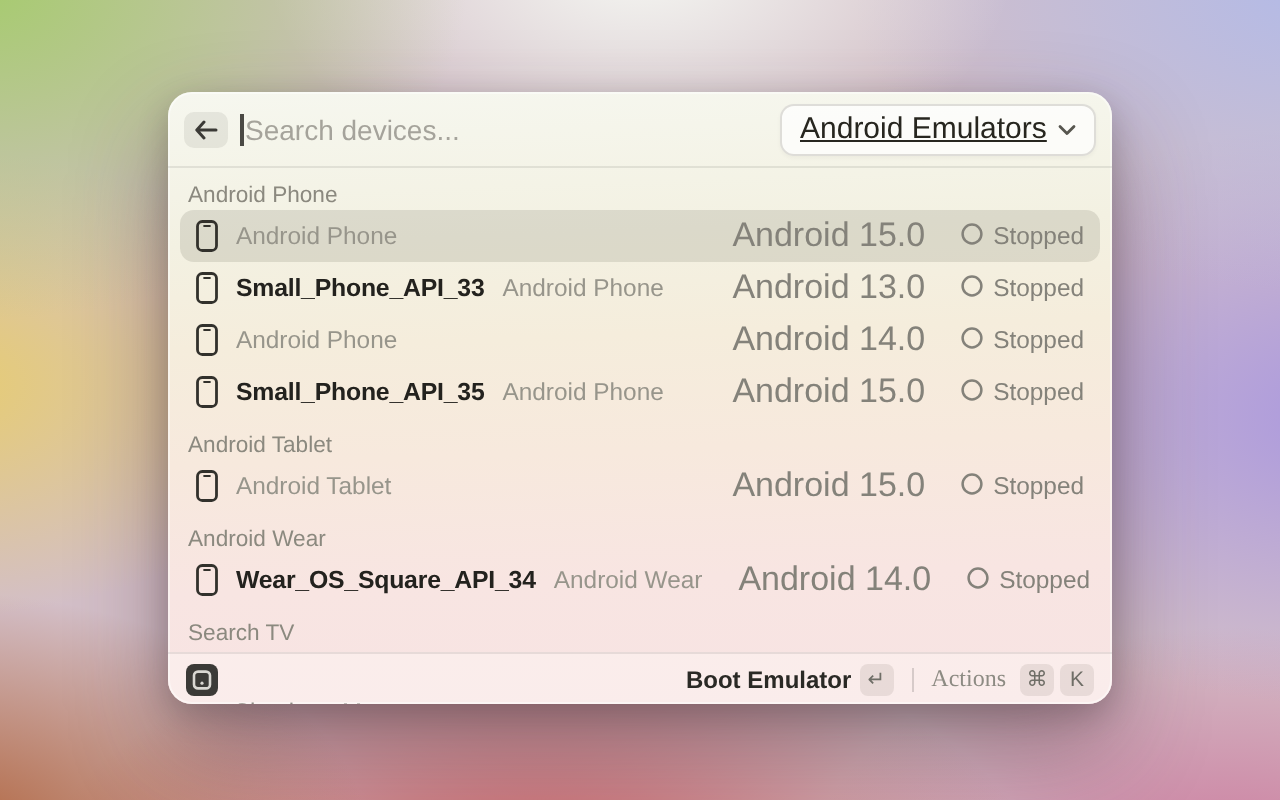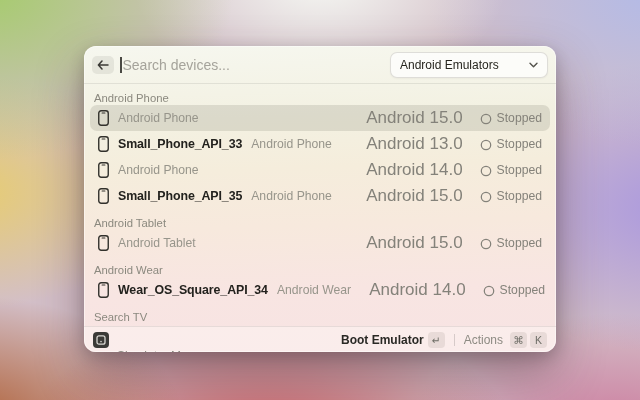--- a/index.html
+++ b/index.html
@@ -25,43 +25,43 @@
     display:flex; flex-direction:column; overflow:hidden;
   }
   
   .header { height:38px; flex:0 0 38px; display:flex; align-items:center; padding:0 8px; border-bottom:1px solid rgba(0,0,0,0.08); }
   .back-btn { width:22px; height:18px; border:none; border-radius:5px; background:rgba(40,38,30,0.08); color:#3b3a36; display:flex; align-items:center; justify-content:center; cursor:pointer; flex:0 0 auto; margin-right:6px; }
   .search-wrap { flex:1; display:flex; align-items:center; min-width:0; }
   .caret { width:1.5px; height:16px; background:#4a4944; flex:0 0 auto; }
   .search-input { flex:1; border:none; outline:none; background:transparent; font-family:inherit; font-size:14px; color:#33322e; padding:0 0 0 1px; }
   .search-input::placeholder { color:#a5a39b; }
   .dropdown { flex:0 0 auto; width:158px; height:26px; border-radius:7px; background:rgba(255,255,255,0.72); border:1px solid rgba(60,55,45,0.16); display:flex; align-items:center; padding:0 9px; cursor:pointer; box-shadow:0 1px 2px rgba(0,0,0,0.04); }
-  .dropdown-value { flex:1; font-size:12px; color:#27261f; font-weight:400; }
+  .dropdown-value { flex:1; font-size:15px; color:#27261f; font-weight:400;text-decoration:underline; }
   .chev { color:#57564f; flex:0 0 auto; }
   
   .list { flex:1 1 auto; padding:0 6px; overflow:hidden; }
   .section-label { font-size:11.3px; color:#8b897f; margin:7px 2px 0 4px; height:14px; line-height:14px; }
   .row { height:26px; display:flex; align-items:center; gap:9px; padding:0 8px; border-radius:7px; cursor:pointer; }
   .row.selected { background:rgba(62,58,46,0.13); }
   .dev-icon { color:#32312c; display:flex; align-items:center; flex:0 0 auto; }
   .dev-name { font-size:12.4px; font-weight:700; color:#23221e; letter-spacing:-0.1px; white-space:nowrap; }
   .dev-type { font-size:12.2px; color:#97958b; white-space:nowrap; }
   .spacer { flex:1; }
   .dev-os { font-size:17px; color:#84827a; white-space:nowrap; }
-  .status { display:flex; align-items:flex-end; gap:5px; margin-left:8px; color:#84827a; }
+  .status { display:flex; align-items:flex-start; gap:5px; margin-left:8px; color:#84827a; }
   .status-label { font-size:12.2px; color:#84827a; }
   
   .footer { flex:0 0 26px; height:26px; border-top:1px solid rgba(0,0,0,0.08); background:rgba(255,253,250,0.38); display:flex; align-items:center; padding:0 9px; }
   .app-icon { width:16px; height:16px; border-radius:4px; background:#3b3a37; display:flex; align-items:center; justify-content:center; color:#d9d7d2; flex:0 0 auto; }
   .app-name { font-size:12px; color:#8d8b83; margin-left:8px;margin-top:32px; }
   .footer .spacer { flex:1; }
   .primary-action { font-size:12px; font-weight:700; color:#2a2925; margin-right:4px; }
   kbd { font-family:inherit; display:inline-block; min-width:17px; height:16px; line-height:16px; text-align:center; padding:0 3px; border-radius:4px; background:rgba(50,46,36,0.09); color:#6f6e67; font-size:10.5px; }
   .foot-div { width:1px; height:12px; background:rgba(0,0,0,0.14); margin:0 9px; }
-  .secondary-action { font-size:12px; color:#8d8b83; margin-right:7px; }
+  .secondary-action { font-size:12px; color:#8d8b83; margin-right:7px;font-family:Liberation Serif, serif; }
   .keys { display:flex; gap:3px; }
 </style>
 </head>
 <body>
 
 <div class="window">
 
   <div class="header">
     <button class="back-btn">
       <svg width="12" height="10" viewBox="0 0 12 10">

